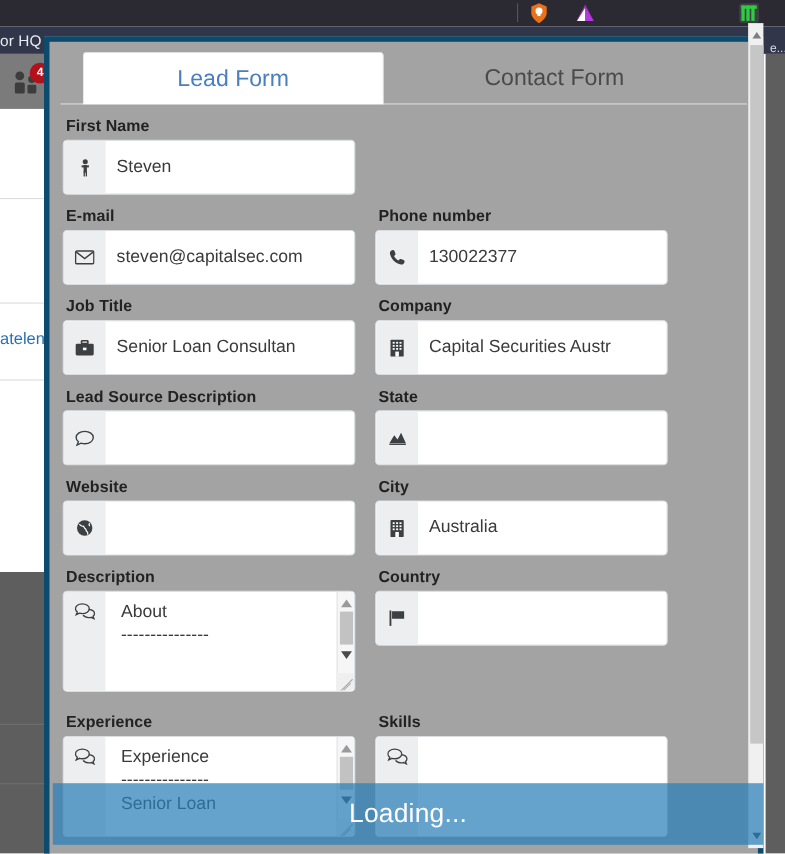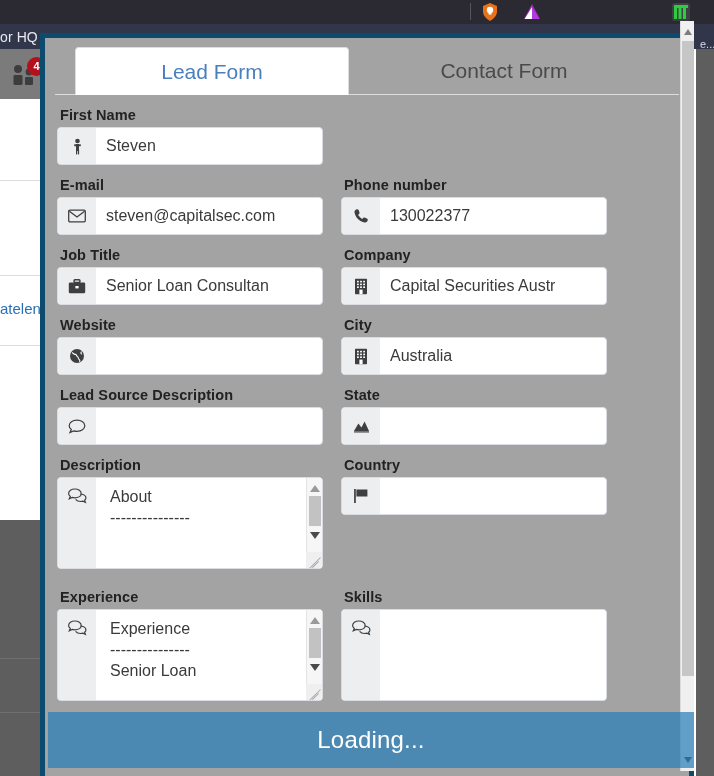--- a/index.html
+++ b/index.html
@@ -234,21 +234,21 @@
     font-size: 14.5px;
     font-weight: bold;
     color: #222;
     margin: 12px 0 4px 3px;
     letter-spacing: .1px;
   }
 
   .input-group {
     display: flex;
     align-items: stretch;
-    height: 38px;
+    height: 50px;
     border: 1px solid #d9dde1;
     border-radius: 4px;
     overflow: hidden;
     background: #fff;
   }
   .input-addon {
     width: 38px;
     flex: 0 0 38px;
     background: #eceeef;
     display: flex;
@@ -517,20 +517,46 @@
                 </g>
               </svg>
             </div>
             <div class="input-value" placeholder="Company">Capital Securities Austr</div>
           </div>
         </div>
       </div>
 
       <div class="row">
         <div class="col">
+          <div class="field-label">Lead Source Description</div>
+          <div class="input-group">
+            <div class="input-addon">
+              <svg width="18" height="15" viewBox="0 0 18 15">
+                <path d="M9 1.2 C13.4 1.2 16.8 3.6 16.8 6.8 C16.8 10 13.4 12.4 9 12.4 C7.8 12.4 6.7 12.2 5.7 11.9 L2 13.6 L3.3 10.6 C2 9.6 1.2 8.3 1.2 6.8 C1.2 3.6 4.6 1.2 9 1.2 Z" fill="none" stroke="#3c4043" stroke-width="1.25"></path>
+              </svg>
+            </div>
+            <div class="input-value" placeholder="Lead Source Description"></div>
+          </div>
+        </div>
+        <div class="col">
+          <div class="field-label">State</div>
+          <div class="input-group">
+            <div class="input-addon">
+              <svg width="17" height="14" viewBox="0 0 17 14">
+                <path d="M1 12 L5.4 4.6 L8.4 8.6 L11.6 2.4 L16 12 Z" fill="#3c4043"></path>
+                <rect x="1" y="12.3" width="15" height="1.2" fill="#3c4043"></rect>
+              </svg>
+            </div>
+            <div class="input-value" placeholder="State"></div>
+          </div>
+        </div>
+      </div>
+
+      <div class="row">
+        <div class="col">
           <div class="field-label">Website</div>
           <div class="input-group">
             <div class="input-addon">
               <svg width="16" height="16" viewBox="0 0 16 16">
                 <circle cx="8" cy="8" r="7" fill="#3c4043"></circle>
                 <path d="M3 4.6 C4.4 5.4 5 6.6 6.4 6.4 C7.6 6.2 7.2 8 8.4 8.6 C9.4 9 9 10.6 10 11.2 C10.8 11.7 11 13 10.6 14" fill="none" stroke="#ffffff" stroke-width="1.1"></path>
                 <path d="M12.6 3.6 C11.6 4.4 11.8 5.6 12.8 6.2" fill="none" stroke="#ffffff" stroke-width="1.1"></path>
               </svg>
             </div>
             <div class="input-value" placeholder="Website"></div>
@@ -556,46 +582,20 @@
                 </g>
               </svg>
             </div>
             <div class="input-value" placeholder="City">Australia</div>
           </div>
         </div>
       </div>
 
       <div class="row">
         <div class="col">
-          <div class="field-label">Lead Source Description</div>
-          <div class="input-group">
-            <div class="input-addon">
-              <svg width="18" height="15" viewBox="0 0 18 15">
-                <path d="M9 1.2 C13.4 1.2 16.8 3.6 16.8 6.8 C16.8 10 13.4 12.4 9 12.4 C7.8 12.4 6.7 12.2 5.7 11.9 L2 13.6 L3.3 10.6 C2 9.6 1.2 8.3 1.2 6.8 C1.2 3.6 4.6 1.2 9 1.2 Z" fill="none" stroke="#3c4043" stroke-width="1.25"></path>
-              </svg>
-            </div>
-            <div class="input-value" placeholder="Lead Source Description"></div>
-          </div>
-        </div>
-        <div class="col">
-          <div class="field-label">State</div>
-          <div class="input-group">
-            <div class="input-addon">
-              <svg width="17" height="14" viewBox="0 0 17 14">
-                <path d="M1 12 L5.4 4.6 L8.4 8.6 L11.6 2.4 L16 12 Z" fill="#3c4043"></path>
-                <rect x="1" y="12.3" width="15" height="1.2" fill="#3c4043"></rect>
-              </svg>
-            </div>
-            <div class="input-value" placeholder="State"></div>
-          </div>
-        </div>
-      </div>
-
-      <div class="row">
-        <div class="col">
           <div class="field-label">Description</div>
           <div class="textarea-group" style="height:92px">
             <div class="input-addon">
               <svg width="19" height="16" viewBox="0 0 19 16">
                 <path d="M6.8 1 C10.4 1 13.2 2.9 13.2 5.4 C13.2 7.9 10.4 9.8 6.8 9.8 C5.9 9.8 5.1 9.7 4.3 9.4 L1.3 10.8 L2.3 8.4 C1.3 7.6 0.6 6.6 0.6 5.4 C0.6 2.9 3.3 1 6.8 1 Z" fill="none" stroke="#3c4043" stroke-width="1.2"></path>
                 <path d="M12.6 6 C15.6 6.3 17.9 7.9 17.9 9.9 C17.9 10.8 17.4 11.6 16.6 12.2 L17.4 14.4 L14.9 13.2 C14.2 13.4 13.5 13.5 12.7 13.5 C10.4 13.5 8.5 12.6 7.6 11.3" fill="none" stroke="#3c4043" stroke-width="1.2"></path>
               </svg>
             </div>
             <div class="ta-body">
               <div class="ta-text" placeholder="Description">About

